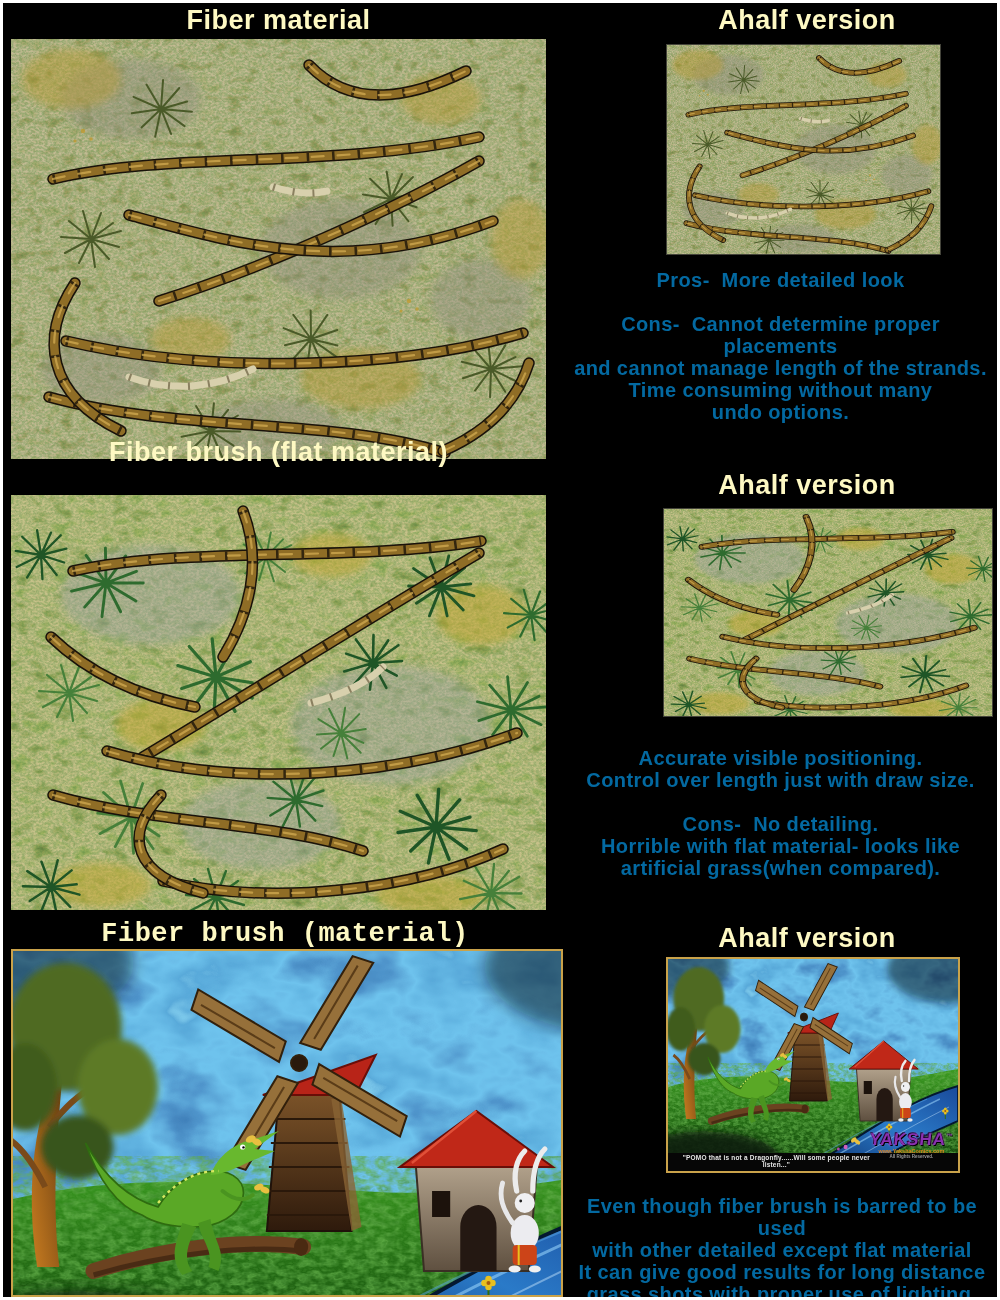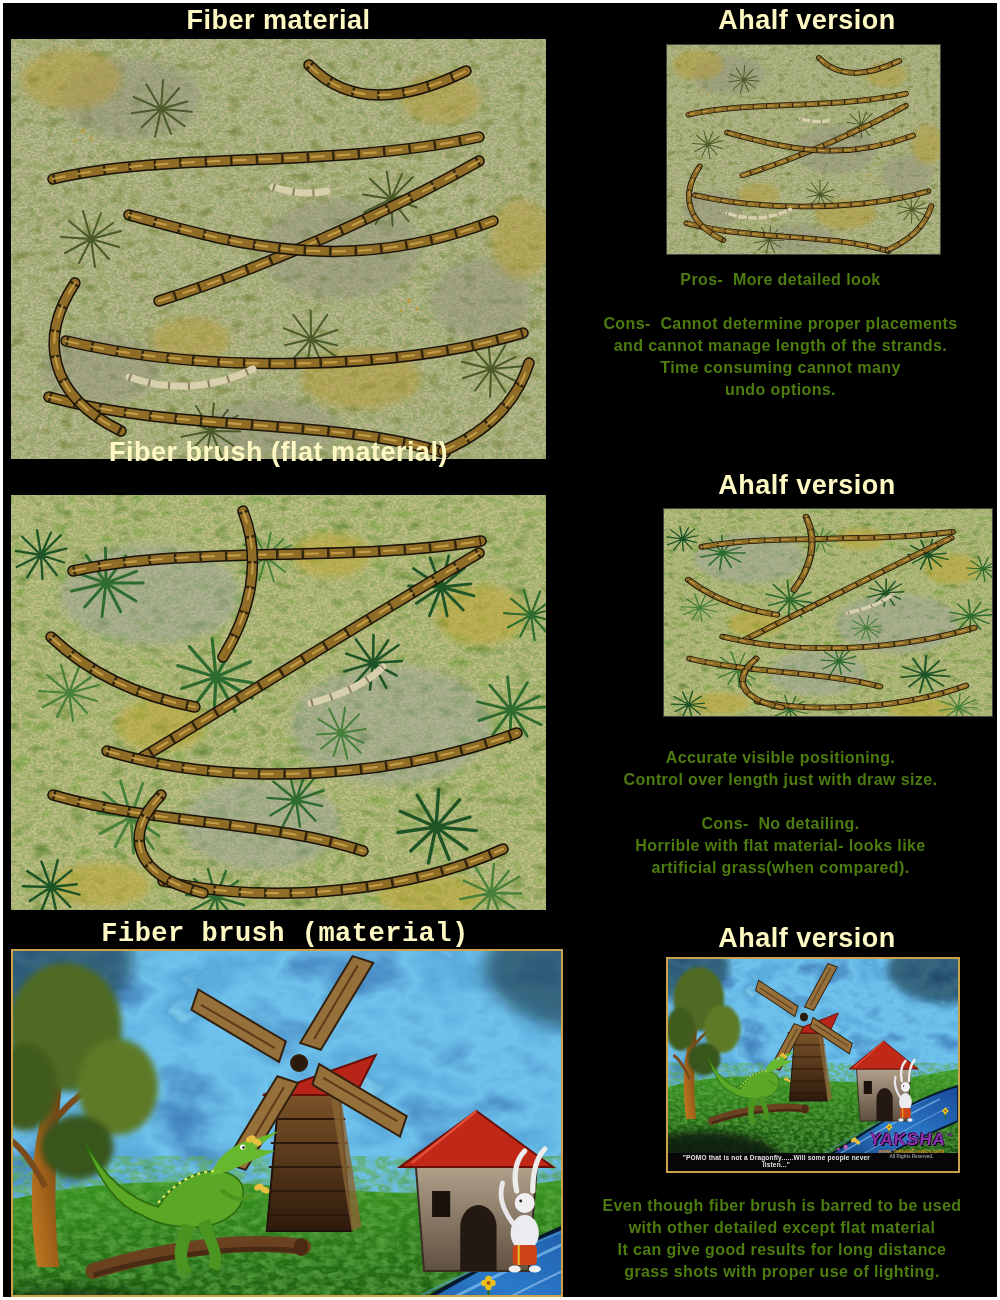--- a/index.html
+++ b/index.html
@@ -15,21 +15,21 @@
   .t3l{left:8px;top:916px;width:548px;font-family:Liberation Mono, monospace;}
   .t3r{left:615px;top:920px;width:378px;}
   .img{position:absolute;overflow:hidden;background:#0c0c08;}
   .img svg{display:block;width:100%;height:100%;}
   .i1l{left:8px;top:36px;width:535px;height:420px;}
   .i1r{left:663px;top:41px;width:273px;height:209px;border:1px solid #44443a;}
   .i2l{left:8px;top:492px;width:535px;height:415px;}
   .i2r{left:660px;top:505px;width:328px;height:207px;border:1px solid #44443a;}
   .i3l{left:8px;top:946px;width:548px;height:344px;border:2px solid #c9a24a;}
   .i3r{left:663px;top:954px;width:290px;height:212px;border:2px solid #c9a24a;}
-  .tb{position:absolute;color:#4d7c0f;font-weight:bold;font-size:16px;
+  .tb{position:absolute;color:#0369a1;font-weight:bold;font-size:20px;
       line-height:22px;text-align:center;letter-spacing:.4px;}
   .tb1{left:560px;top:266px;width:435px;}
   .tb2{left:560px;top:744px;width:435px;}
   .tb3{left:563px;top:1192px;width:432px;}
   .gap{height:22px;}
   
   .ss{stroke:#19120a;stroke-width:11.5;fill:none;stroke-linecap:round;}
   .sm{stroke:#8f6d26;stroke-width:8.5;fill:none;stroke-linecap:round;}
   .sr{stroke:#33260f;stroke-width:9;fill:none;stroke-dasharray:2.5 23;}
   .sh{stroke:#d2ab52;stroke-width:2.2;fill:none;stroke-dasharray:12 14;opacity:.75;stroke-linecap:round;}
@@ -438,21 +438,21 @@
   <div class="img i1r">
     <svg viewBox="0 0 535 420" preserveAspectRatio="none">
         <use href="#scene1"></use>
       </svg>
   </div>
   <div class="tb tb1">
     <div>Pros-&nbsp; More detailed look</div>
     <div class="gap"></div>
     <div>Cons-&nbsp; Cannot determine proper placements</div>
     <div>and cannot manage length of the strands.</div>
-    <div>Time consuming cannot many</div>
+    <div>Time consuming without many</div>
     <div>undo options.</div>
   </div>
 
   <div class="title t2l">Fiber brush (flat material)</div>
   <div class="title t2r">Ahalf version</div>
   <div class="img i2l">
     <svg viewBox="0 0 535 415" preserveAspectRatio="none">
         <use href="#scene2"></use>
       </svg>
   </div>

